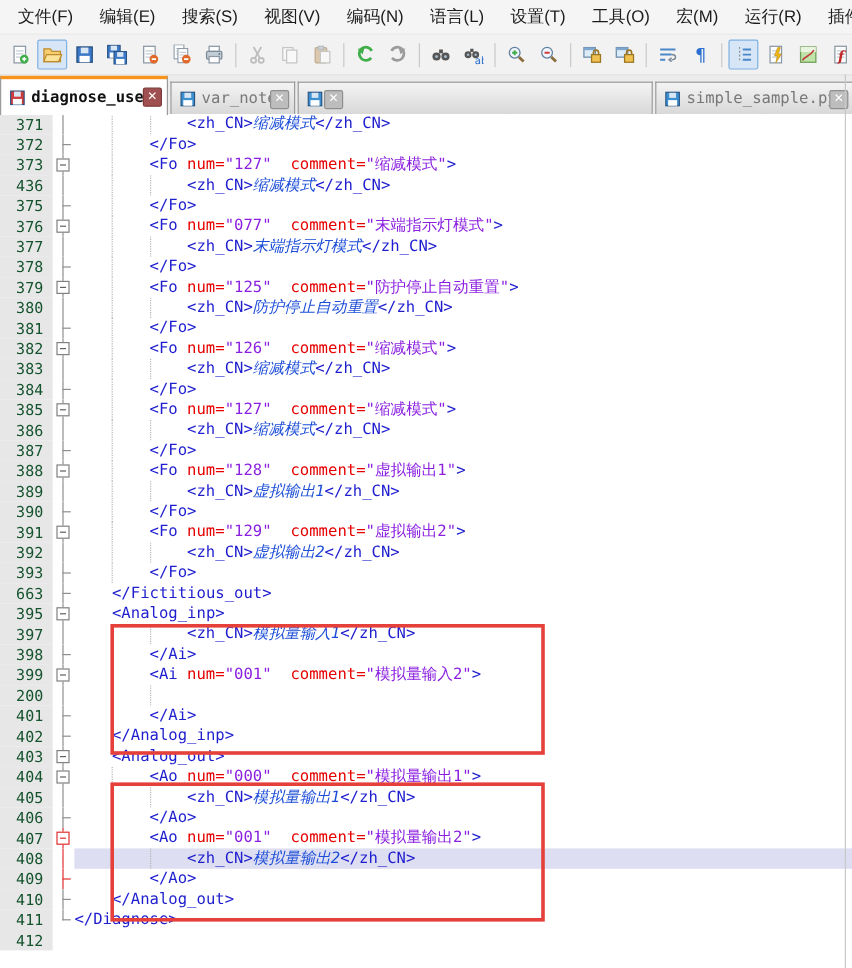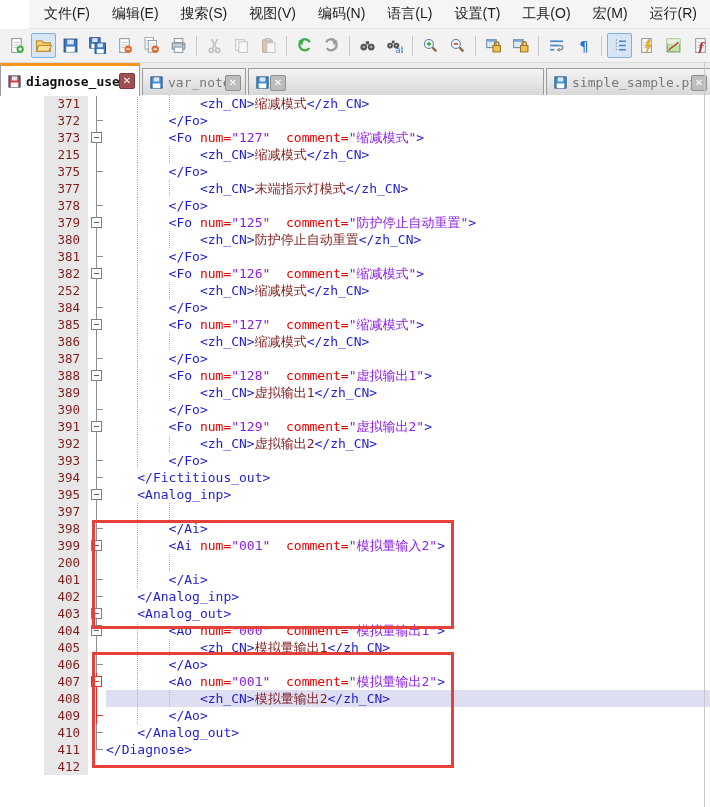--- a/index.html
+++ b/index.html
@@ -5,21 +5,21 @@
   html,body{margin:0;padding:0;}
   body{
     width:710px;height:807px;overflow:hidden;position:relative;
     font-family:"Liberation Sans", sans-serif;
     background:#ffffff;
     -webkit-font-smoothing:antialiased;
   }
   
   .menubar{
     height:28px;background:#f5f5f5;display:flex;align-items:center;
-    padding-left:4px;border-bottom:1px solid #e6e6e6;white-space:nowrap;overflow:hidden;margin-left:29px;
+    padding-left:4px;border-bottom:1px solid #e6e6e6;white-space:nowrap;overflow:hidden;
   }
   .mitem{
     font-size:14px;color:#1c1c1c;padding:4px 11px;cursor:default;
   }
   
   .toolbar{
     height:33px;background:#f2f2f2;border-bottom:1px solid #dcdcdc;
     display:flex;align-items:center;padding-left:3px;overflow:hidden;white-space:nowrap;
   }
   .tbtn{
@@ -57,22 +57,22 @@
     font-family:"DejaVu Sans", sans-serif;
   }
   .tab.active .closeb{background:#a05050;border-color:#7c3a3a;}
   
   .editor{
     position:absolute;top:95px;left:0;right:0;bottom:0;background:#ffffff;overflow:hidden;
     font-family:"DejaVu Sans Mono","DejaVu Sans",monospace;font-size:13px;line-height:17px;
   }
   .row{height:17px;display:flex;align-items:stretch;}
   .lnum{
-    width:36px;flex:0 0 auto;background:#e7e7e7;color:#7f1d1d;
-    text-align:right;padding-right:8px;font-size:12.5px;user-select:none;margin-left:44px;
+    width:36px;flex:0 0 auto;background:#e7e7e7;color:#14532d;
+    text-align:right;padding-right:8px;font-size:12.5px;user-select:none;
   }
   .fold{width:18px;flex:0 0 auto;position:relative;background:#fff;}
   .fold i{position:absolute;display:block;}
   .fold .v{left:8px;top:0;bottom:0;width:1px;background:#8f8f8f;}
   .fold.last .v{bottom:50%;}
   .fold .h{left:8px;top:8px;width:7px;height:1px;background:#8f8f8f;}
   .fold .b{
     left:3px;top:3px;width:11px;height:11px;background:#fff;
     border:1px solid #808080;box-sizing:border-box;
   }
@@ -81,21 +81,21 @@
   }
   .fold.red .v,.fold.red .h{background:#e03030;}
   .fold.red .b{border-color:#e03030;}
   .fold.red .b::after{background:#e03030;}
   .code{flex:1 1 auto;position:relative;white-space:pre;overflow:hidden;}
   .row.cur .code{background:#dedef2;}
   .ig{position:absolute;top:0;bottom:0;width:0;border-left:1px dotted #b5b5b5;}
   .t-tag{color:#1e1ecf;}
   .t-attr{color:#e60000;}
   .t-val{color:#8a1fe0;}
-  .t-txt{color:#7f1d1d;}
+  .t-txt{color:#1d4ed8;font-style:italic;}
   
   .anno{position:absolute;border:3px solid #e5403a;z-index:5;pointer-events:none;}
   .edge{position:absolute;top:62px;bottom:0;right:5px;width:1px;background:#c8c8c8;z-index:1;}
 </style>
 </head>
 <body>
 
 <div class="menubar" id="menubar">
     <span class="mitem">文件(F)</span>
     <span class="mitem">编辑(E)</span>
@@ -376,35 +376,43 @@
     </div>
     <div class="row">
       <span class="lnum">373</span>
       <span class="fold">
         <i class="v"></i>
         <i class="b"></i>
       </span>
       <span class="code"><i class="ig" style="left: 31.3px;"></i><span style="padding-left: 62.6px; display: inline-block;"><span class="t-tag">&lt;Fo </span><span class="t-attr">num=</span><span class="t-val">"127"</span><span class="t-attr">  comment=</span><span class="t-val">"缩减模式"</span><span class="t-tag">&gt;</span></span></span>
     </div>
     <div class="row">
-      <span class="lnum">215</span>
+      <span class="lnum">436</span>
       <span class="fold">
         <i class="v"></i>
       </span>
       <span class="code"><i class="ig" style="left: 31.3px;"></i><i class="ig" style="left: 62.6px;"></i><span style="padding-left: 93.9px; display: inline-block;"><span class="t-tag">&lt;zh_CN&gt;</span><span class="t-txt">缩减模式</span><span class="t-tag">&lt;/zh_CN&gt;</span></span></span>
     </div>
     <div class="row">
       <span class="lnum">375</span>
       <span class="fold">
         <i class="v"></i>
         <i class="h"></i>
       </span>
       <span class="code"><i class="ig" style="left: 31.3px;"></i><span style="padding-left: 62.6px; display: inline-block;"><span class="t-tag">&lt;/Fo&gt;</span></span></span>
     </div>
     <div class="row">
+      <span class="lnum">376</span>
+      <span class="fold">
+        <i class="v"></i>
+        <i class="b"></i>
+      </span>
+      <span class="code"><i class="ig" style="left: 31.3px;"></i><span style="padding-left: 62.6px; display: inline-block;"><span class="t-tag">&lt;Fo </span><span class="t-attr">num=</span><span class="t-val">"077"</span><span class="t-attr">  comment=</span><span class="t-val">"末端指示灯模式"</span><span class="t-tag">&gt;</span></span></span>
+    </div>
+    <div class="row">
       <span class="lnum">377</span>
       <span class="fold">
         <i class="v"></i>
       </span>
       <span class="code"><i class="ig" style="left: 31.3px;"></i><i class="ig" style="left: 62.6px;"></i><span style="padding-left: 93.9px; display: inline-block;"><span class="t-tag">&lt;zh_CN&gt;</span><span class="t-txt">末端指示灯模式</span><span class="t-tag">&lt;/zh_CN&gt;</span></span></span>
     </div>
     <div class="row">
       <span class="lnum">378</span>
       <span class="fold">
         <i class="v"></i>
@@ -437,21 +445,21 @@
     </div>
     <div class="row">
       <span class="lnum">382</span>
       <span class="fold">
         <i class="v"></i>
         <i class="b"></i>
       </span>
       <span class="code"><i class="ig" style="left: 31.3px;"></i><span style="padding-left: 62.6px; display: inline-block;"><span class="t-tag">&lt;Fo </span><span class="t-attr">num=</span><span class="t-val">"126"</span><span class="t-attr">  comment=</span><span class="t-val">"缩减模式"</span><span class="t-tag">&gt;</span></span></span>
     </div>
     <div class="row">
-      <span class="lnum">252</span>
+      <span class="lnum">383</span>
       <span class="fold">
         <i class="v"></i>
       </span>
       <span class="code"><i class="ig" style="left: 31.3px;"></i><i class="ig" style="left: 62.6px;"></i><span style="padding-left: 93.9px; display: inline-block;"><span class="t-tag">&lt;zh_CN&gt;</span><span class="t-txt">缩减模式</span><span class="t-tag">&lt;/zh_CN&gt;</span></span></span>
     </div>
     <div class="row">
       <span class="lnum">384</span>
       <span class="fold">
         <i class="v"></i>
         <i class="h"></i>
@@ -521,41 +529,41 @@
     </div>
     <div class="row">
       <span class="lnum">393</span>
       <span class="fold">
         <i class="v"></i>
         <i class="h"></i>
       </span>
       <span class="code"><i class="ig" style="left: 31.3px;"></i><span style="padding-left: 62.6px; display: inline-block;"><span class="t-tag">&lt;/Fo&gt;</span></span></span>
     </div>
     <div class="row">
-      <span class="lnum">394</span>
+      <span class="lnum">663</span>
       <span class="fold">
         <i class="v"></i>
         <i class="h"></i>
       </span>
       <span class="code"><span style="padding-left: 31.3px; display: inline-block;"><span class="t-tag">&lt;/Fictitious_out&gt;</span></span></span>
     </div>
     <div class="row">
       <span class="lnum">395</span>
       <span class="fold">
         <i class="v"></i>
         <i class="b"></i>
       </span>
       <span class="code"><span style="padding-left: 31.3px; display: inline-block;"><span class="t-tag">&lt;Analog_inp&gt;</span></span></span>
     </div>
     <div class="row">
       <span class="lnum">397</span>
       <span class="fold">
         <i class="v"></i>
       </span>
-      <span class="code"><i class="ig" style="left: 31.3px;"></i><i class="ig" style="left: 62.6px;"></i></span>
+      <span class="code"><i class="ig" style="left: 31.3px;"></i><i class="ig" style="left: 62.6px;"></i><span style="padding-left: 93.9px; display: inline-block;"><span class="t-tag">&lt;zh_CN&gt;</span><span class="t-txt">模拟量输入1</span><span class="t-tag">&lt;/zh_CN&gt;</span></span></span>
     </div>
     <div class="row">
       <span class="lnum">398</span>
       <span class="fold">
         <i class="v"></i>
         <i class="h"></i>
       </span>
       <span class="code"><i class="ig" style="left: 31.3px;"></i><span style="padding-left: 62.6px; display: inline-block;"><span class="t-tag">&lt;/Ai&gt;</span></span></span>
     </div>
     <div class="row">

